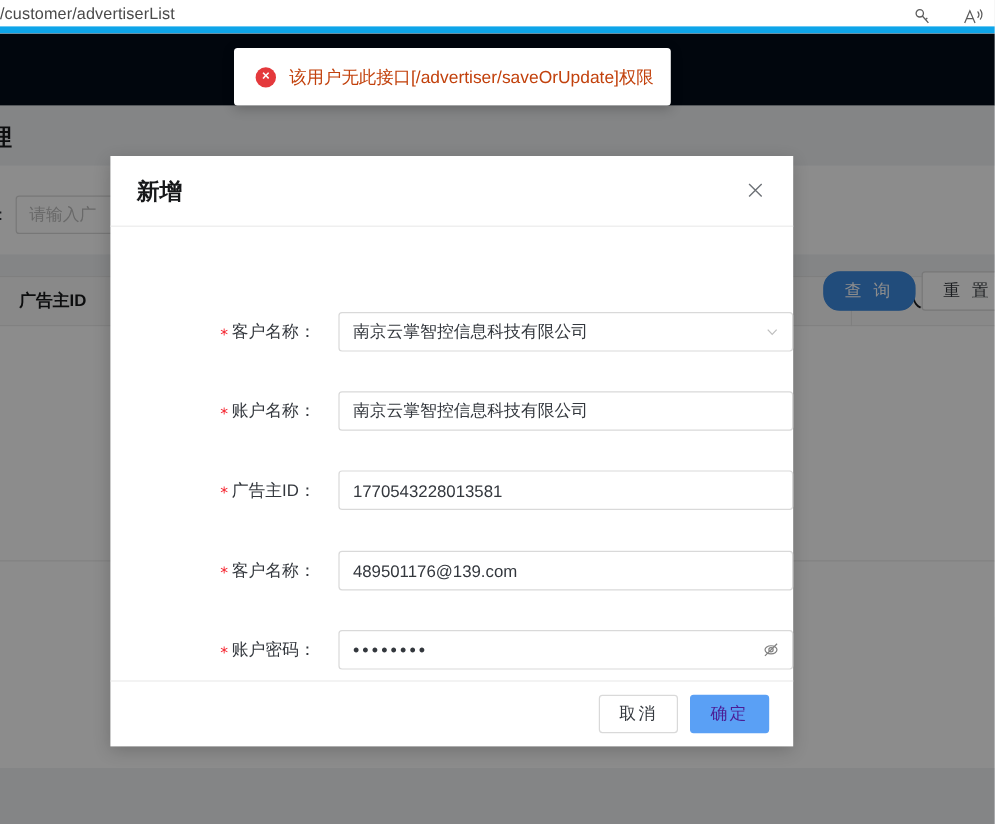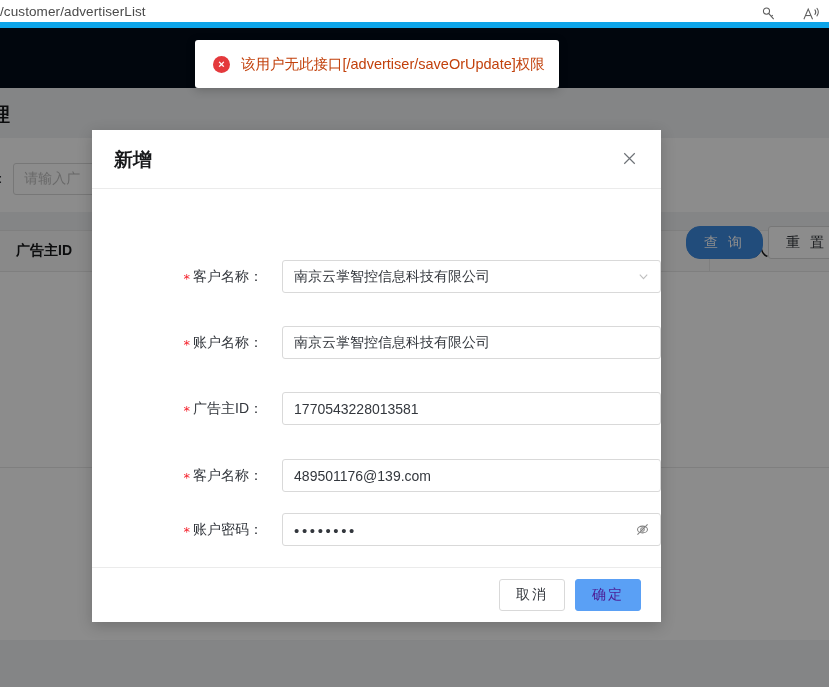--- a/index.html
+++ b/index.html
@@ -471,21 +471,21 @@
 
     <div class="form-row" style="top:270px;">
       <div class="form-label">
         <span class="req-star">*</span><span>客户名称：</span>
       </div>
       <div class="form-control">
         <span class="value">489501176@139.com</span>
       </div>
     </div>
 
-    <div class="form-row" style="top:324px;border-radius:10px;">
+    <div class="form-row" style="top:336px;border-radius:10px;">
       <div class="form-label">
         <span class="req-star">*</span><span>账户密码：</span>
       </div>
       <div class="form-control">
         <span class="value pwd-dots">••••••••</span>
         <span class="ctrl-suffix">
           <svg width="15" height="15" viewBox="0 0 16 16" fill="none" stroke="#808080" stroke-width="1.1">
             <ellipse cx="8" cy="8" rx="5.3" ry="3.6"></ellipse>
             <circle cx="8" cy="8" r="1.9"></circle>
             <path d="M2.6 13.4 L13.4 2.6"></path>

